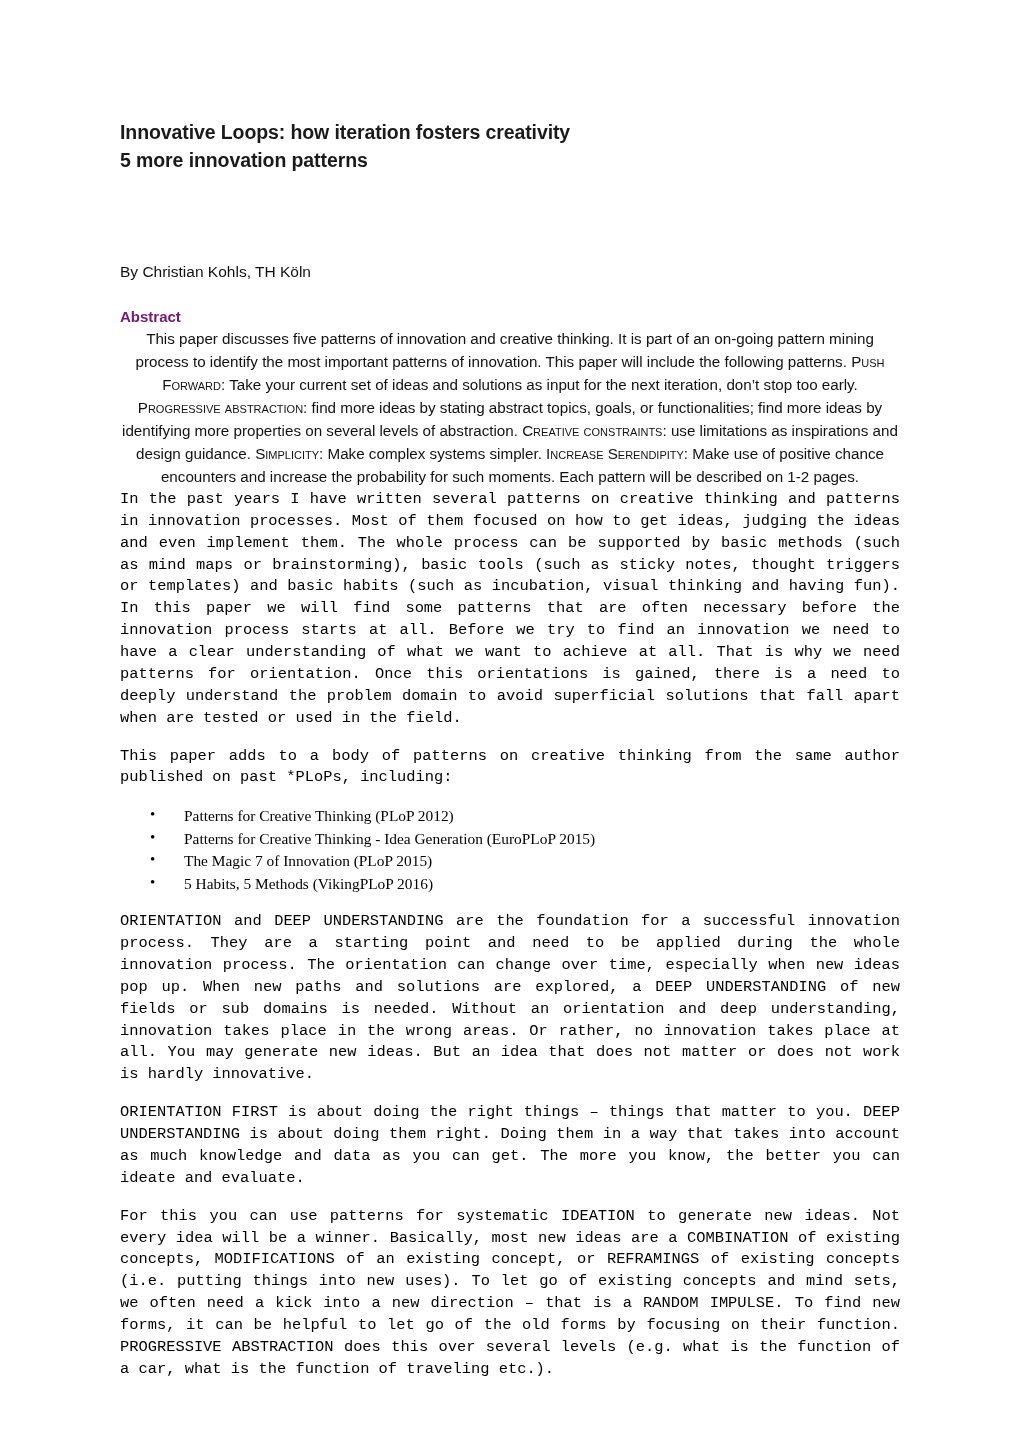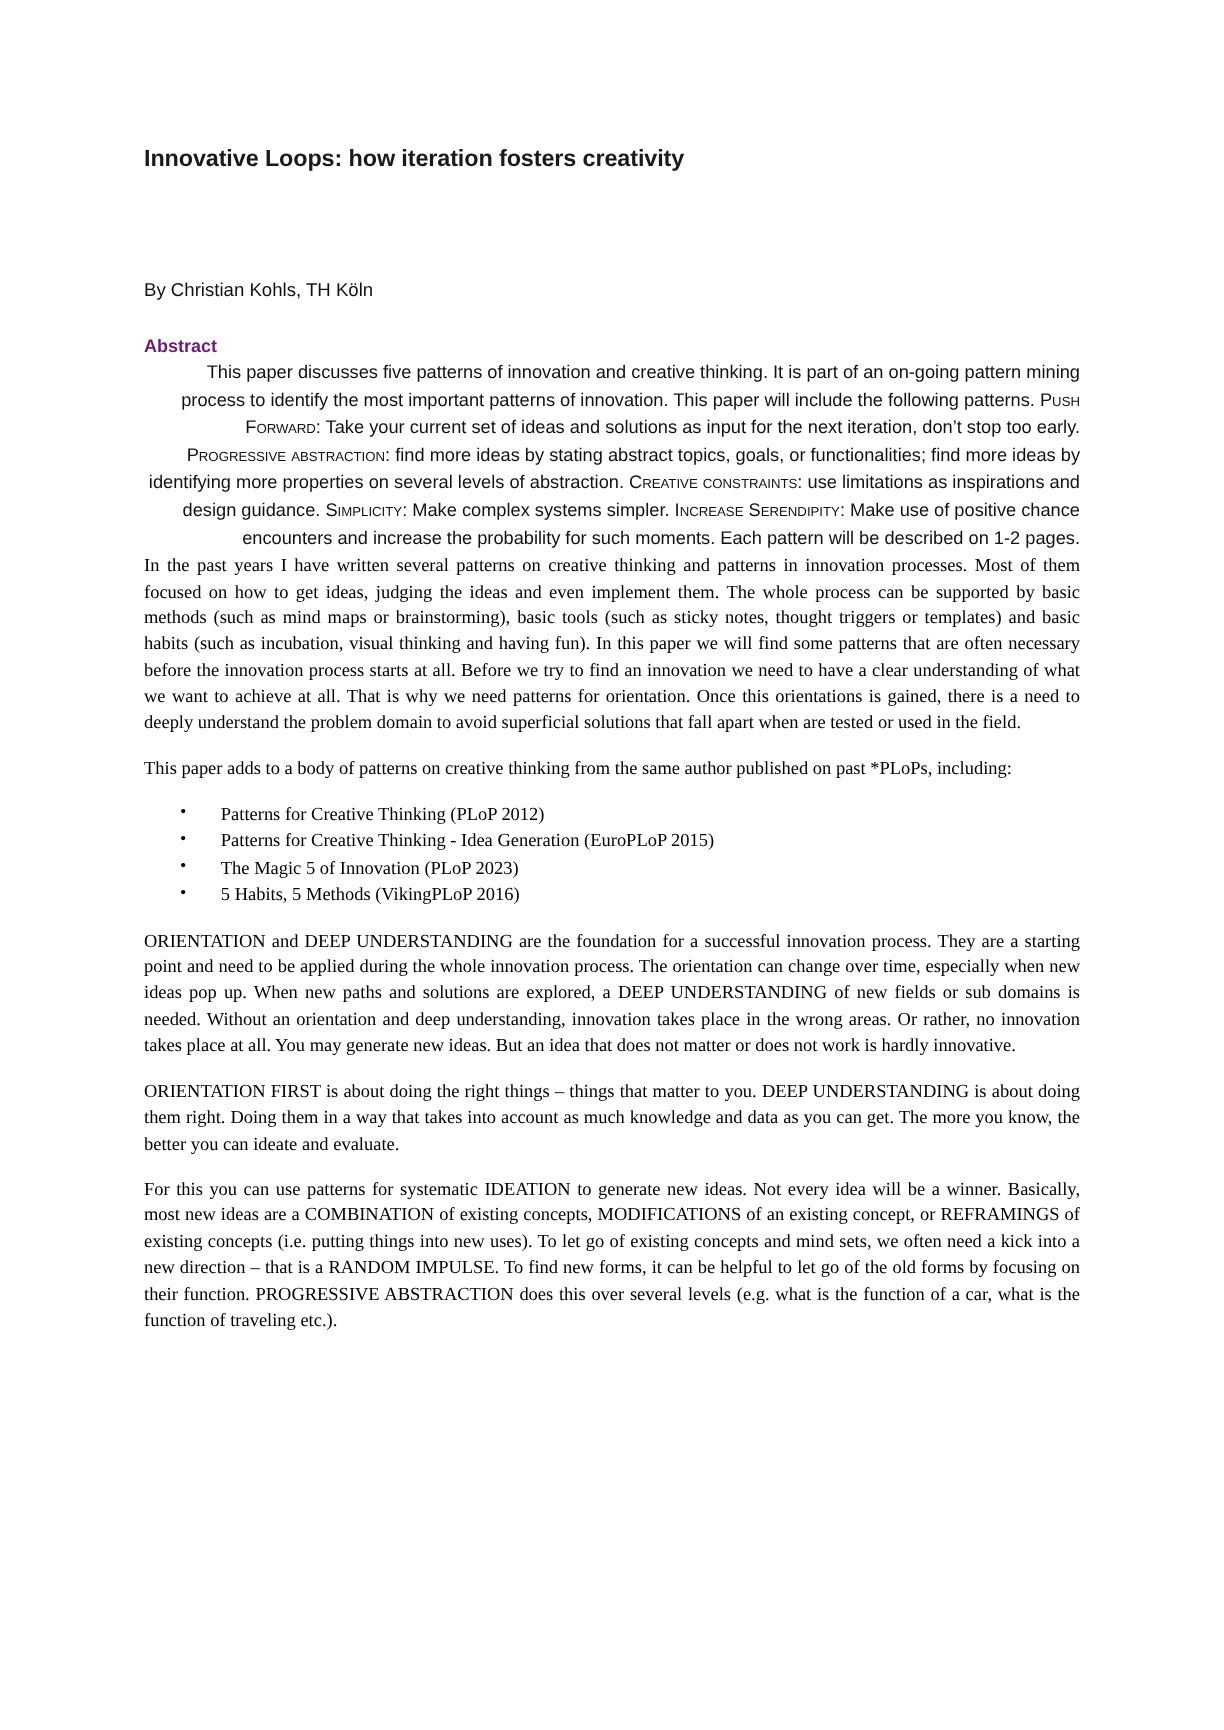--- a/index.html
+++ b/index.html
@@ -44,36 +44,36 @@
     font-weight: bold;
     font-size: 15px;
     margin-top: 26px;
     margin-bottom: 3px;
     color: #701a75;
   }
   .abstract-body {
     font-family: "Liberation Sans", sans-serif;
     font-size: 15.2px;
     line-height: 1.51;
-    text-align: right;
+    text-align: center;
     color: #111;
   }
   .sc {
     font-variant: small-caps;
   }
   .body-head {
     font-family: "Liberation Sans", sans-serif;
     font-weight: bold;
     font-size: 15px;
     margin-top: 30px;
     margin-bottom: 10px;
     color: #111;
   }
   p.para {
-    font-family: Liberation Serif, serif;
+    font-family: Liberation Mono, monospace;
     font-size: 15.4px;
     line-height: 1.42;
     text-align: justify;
     margin: 0 0 16px 0;
   }
   ul.bullets {
     list-style: none;
     margin: 0 0 16px 0;
     padding: 0;
   }
@@ -95,36 +95,37 @@
     margin-bottom: 14px;
   }
 </style>
 </head>
 <body>
 
 <div class="page">
 
   <div class="title-block">
     <span class="title-line">Innovative Loops: how iteration fosters creativity</span>
+    <span class="title-line">5 more innovation patterns</span>
   </div>
 
   <div class="author">By Christian Kohls, TH Köln</div>
 
   <div class="section-head">Abstract</div>
 
   <div class="abstract-body"><span>This paper discusses five patterns of innovation and creative thinking. It is part of an on-going pattern mining process to identify the most important patterns of innovation. This paper will include the following patterns. </span><span class="sc">Push Forward</span><span>: Take your current set of ideas and solutions as input for the next iteration, don’t stop too early. </span><span class="sc">Progressive abstraction</span><span>: find more ideas by stating abstract topics, goals, or functionalities; find more ideas by identifying more properties on several levels of abstraction. </span><span class="sc">Creative constraints</span><span>: use limitations as inspirations and design guidance. </span><span class="sc">Simplicity</span><span>: Make complex systems simpler. </span><span class="sc">Increase Serendipity</span><span>: Make use of positive chance encounters and increase the probability for such moments. Each pattern will be described on 1-2 pages.</span></div>
 
 
   <p class="para">In the past years I have written several patterns on creative thinking and patterns in innovation processes. Most of them focused on how to get ideas, judging the ideas and even implement them. The whole process can be supported by basic methods (such as mind maps or brainstorming), basic tools (such as sticky notes, thought triggers or templates) and basic habits (such as incubation, visual thinking and having fun). In this paper we will find some patterns that are often necessary before the innovation process starts at all. Before we try to find an innovation we need to have a clear understanding of what we want to achieve at all. That is why we need patterns for orientation. Once this orientations is gained, there is a need to deeply understand the problem domain to avoid superficial solutions that fall apart when are tested or used in the field.</p>
   <p class="para tight">This paper adds to a body of patterns on creative thinking from the same author published on past *PLoPs, including:</p>
 
   <ul class="bullets">
     <li>Patterns for Creative Thinking  (PLoP 2012)</li>
     <li>Patterns for Creative Thinking - Idea Generation  (EuroPLoP 2015)</li>
-    <li>The Magic 5 of Innovation (PLoP 2023)</li>
+    <li>The Magic 7 of Innovation (PLoP 2015)</li>
     <li>5 Habits, 5 Methods (VikingPLoP 2016)</li>
   </ul>
 
   <p class="para">ORIENTATION and DEEP UNDERSTANDING are the foundation for a successful innovation process. They are a starting point and need to be applied during the whole innovation process. The orientation can change over time, especially when new ideas pop up. When new paths and solutions are explored, a DEEP UNDERSTANDING of new fields or sub domains is needed.  Without an orientation and deep understanding, innovation takes place in the wrong areas. Or rather, no innovation takes place at all. You may generate new ideas. But an idea that does not matter or does not work is hardly innovative.</p>
   <p class="para">ORIENTATION FIRST is about doing the right things – things that matter to you. DEEP UNDERSTANDING is about doing them right. Doing them in a way that takes into account as much knowledge and data as you can get. The more you know, the better you can ideate and evaluate.</p>
   <p class="para">For this you can use patterns for systematic IDEATION to generate new ideas. Not every idea will be a winner. Basically, most new ideas are a COMBINATION of existing concepts, MODIFICATIONS of an existing concept, or REFRAMINGS of existing concepts (i.e. putting things into new uses). To let go of existing concepts and mind sets, we often need a kick into a new direction – that is a RANDOM IMPULSE. To find new forms, it can be helpful to let go of the old forms by focusing on their function. PROGRESSIVE ABSTRACTION does this over several levels (e.g. what is the function of a car, what is the function of traveling etc.).</p>
 
 </div>
 
 </body></html>

